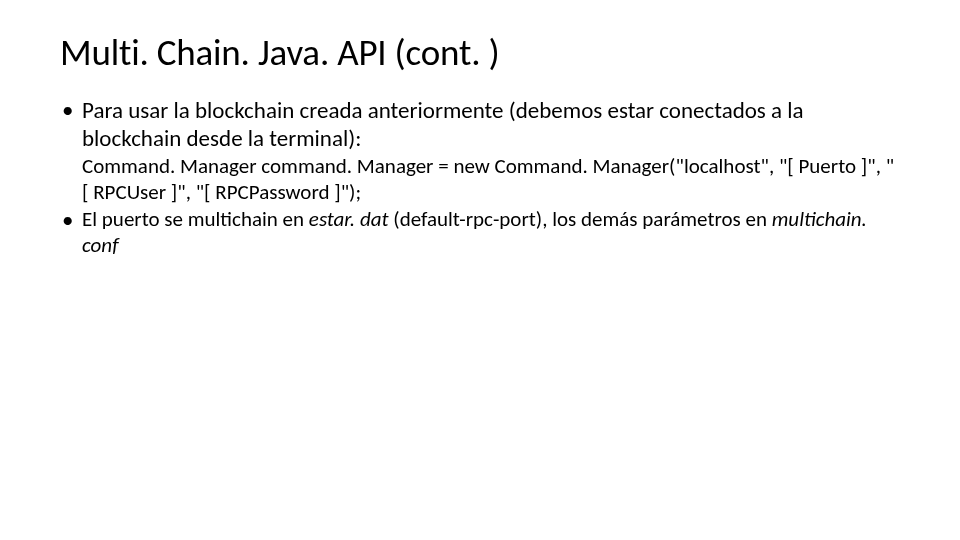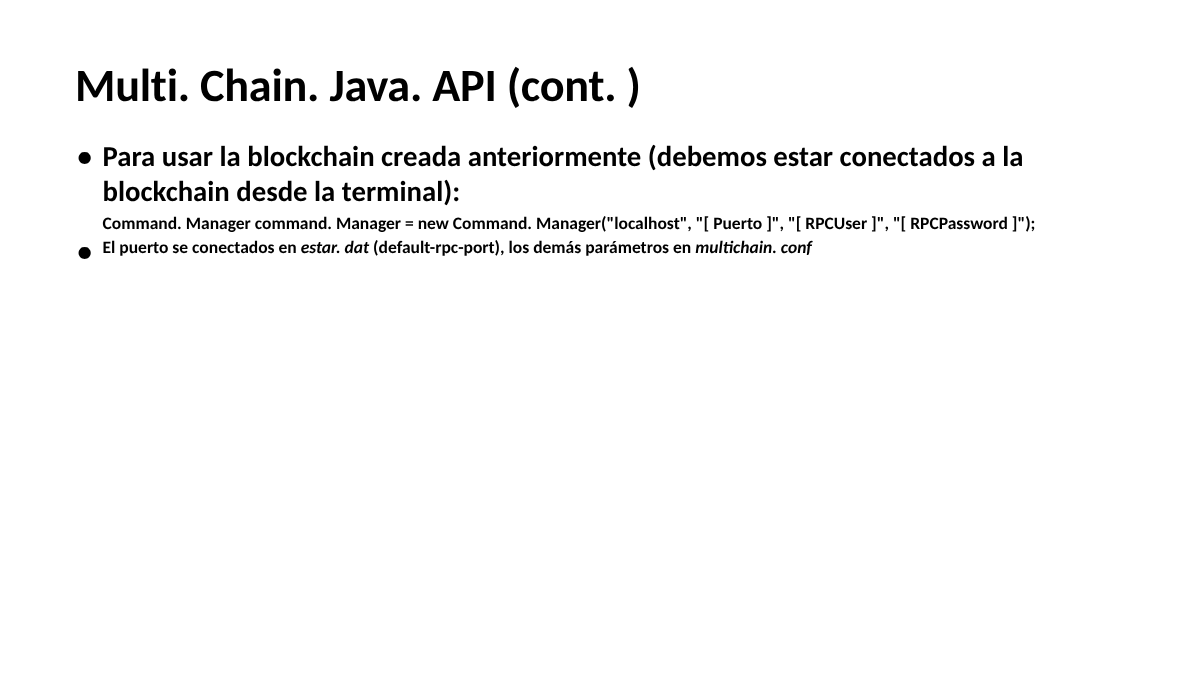--- a/index.html
+++ b/index.html
@@ -10,47 +10,46 @@
     background: #ffffff;
     font-family: "Calibri", "Segoe UI", Arial, sans-serif;
     color: #000000;
   }
   .slide {
     box-sizing: border-box;
     padding: 30px 60px 30px 60px;
   }
   .title {
     font-size: 37px;
-    font-weight: 700;
-    margin: 16px 0 22px 0;
+    font-weight: 400;
+    margin: 0 0 22px 0;
     letter-spacing: -0.2px;
   }
   ul.content {
     list-style: none;
     margin: 0;
     padding: 0;
-    font-weight: bold;
   }
   ul.content > li {
     position: relative;
     padding-left: 22px;
     margin-bottom: 2px;
     font-size: 23px;
     line-height: 1.2;
   }
   ul.content > li::before {
     content: "•";
     position: absolute;
     left: 2px;
     top: 0;
     font-size: 23px;
   }
   .sub {
     display: block;
-    font-size: 14px;
+    font-size: 21px;
     line-height: 1.22;
     margin-top: 2px;
   }
   .italic {
     font-style: italic;
   }
 </style>
 </head>
 <body>
 
@@ -59,18 +58,18 @@
 
   <ul class="content">
 
     <li>
       <span>Para usar la blockchain creada anteriormente (debemos estar conectados a la blockchain desde la terminal):</span>
       <span class="sub">Command. Manager command. Manager = new Command. Manager("localhost", "[ Puerto ]", "[ RPCUser ]", "[ RPCPassword ]");</span>
     </li>
 
     <li>
       <span class="sub">
-        <span>El puerto se conectados en </span><span class="italic">estar. dat</span><span> (default-rpc-port), los demás parámetros en </span><span class="italic">multichain. conf</span>
+        <span>El puerto se multichain en </span><span class="italic">estar. dat</span><span> (default-rpc-port), los demás parámetros en </span><span class="italic">multichain. conf</span>
       </span>
     </li>
 
   </ul>
 </div>
 
 </body></html>

